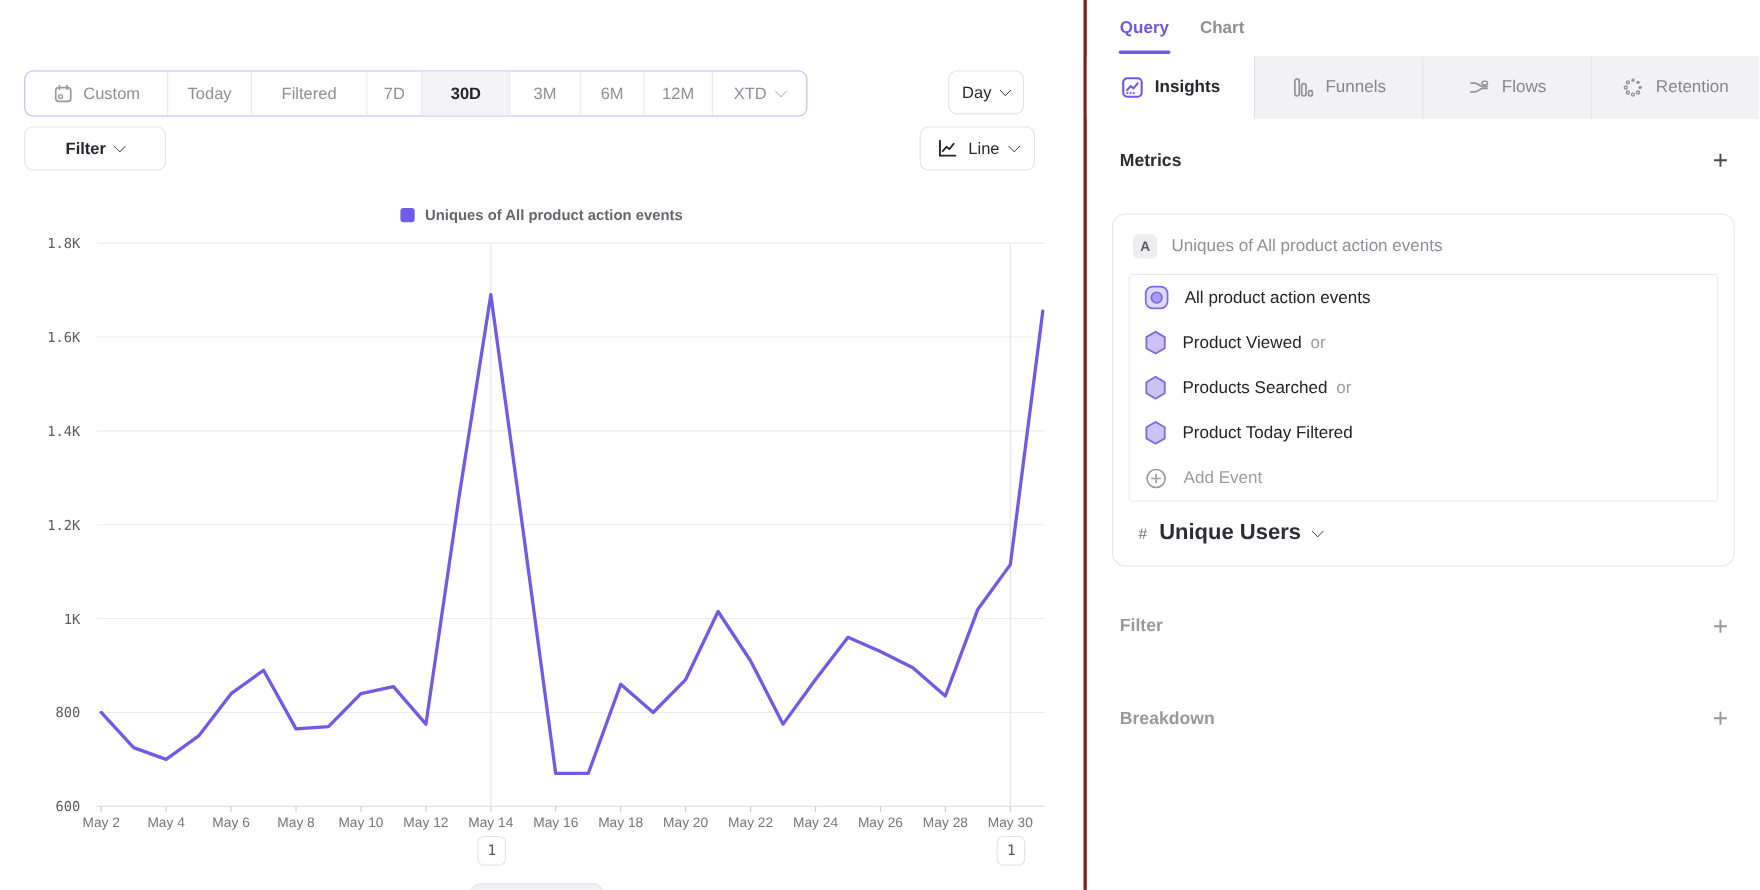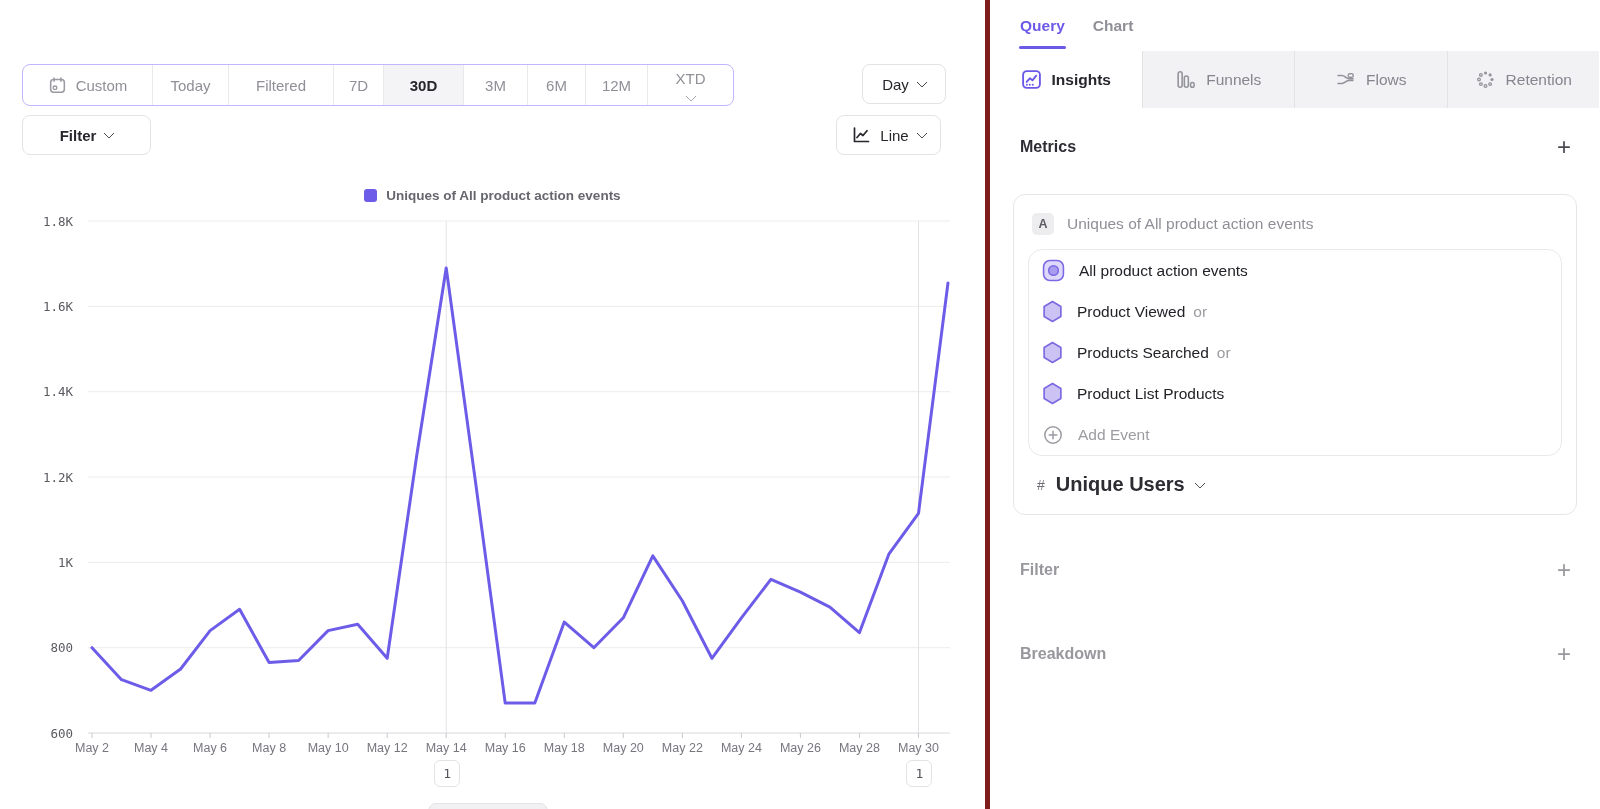--- a/index.html
+++ b/index.html
@@ -16,26 +16,26 @@
   .seg-item:first-child{border-left:none;}
   .seg-item.active{background:#f4f4f6;color:#26262c;font-weight:600;}
   .seg-item:nth-child(1){width:129px;}
   .seg-item:nth-child(2){width:75px;}
   .seg-item:nth-child(3){width:104px;}
   .seg-item:nth-child(4){width:49px;}
   .seg-item:nth-child(5){width:79px;}
   .seg-item:nth-child(6){width:63px;}
   .seg-item:nth-child(7){width:57px;}
   .seg-item:nth-child(8){width:61px;}
-  .seg-item:nth-child(9){width:85px;flex-direction:column;}
+  .seg-item:nth-child(9){width:85px;}
 
   .btn{position:absolute;height:40px;display:flex;align-items:center;justify-content:center;gap:9px;
     border:1px solid #e3e3e7;border-radius:8px;background:#fff;font-size:15px;color:#26262c;
     font-weight:500;cursor:pointer;box-sizing:border-box;}
-  .btn-day{left:862px;top:64px;width:84px;}
+  .btn-day{left:862px;top:64px;width:69px;}
   .btn-compare{left:22px;top:115px;width:129px;font-weight:600;}
   .btn-line{left:836px;top:115px;width:105px;}
 
   .chev{display:inline-block;width:7px;height:7px;border-right:1.8px solid currentColor;
     border-bottom:1.8px solid currentColor;transform:rotate(45deg);margin-top:-4px;border-radius:1px;}
   .chev.gray{color:#9a9aa2;}
 
   .legend{position:absolute;left:0;top:188px;width:985px;display:flex;justify-content:center;
     align-items:center;gap:9px;}
   .legend-swatch{width:13px;height:13px;border-radius:3px;background:#6c5ce8;}
@@ -44,21 +44,21 @@
   #plot-svg{position:absolute;left:0;top:0;width:985px;height:809px;pointer-events:none;}
 
   .axis-badge{position:absolute;top:760px;width:24px;height:25px;border:1px solid #e3e3e7;
     border-radius:6px;background:#fff;display:flex;align-items:center;justify-content:center;
     font-family:"DejaVu Sans Mono",monospace;font-size:13px;color:#55555c;cursor:pointer;}
   .popup-cutoff{position:absolute;left:428px;top:803px;width:118px;height:14px;
     background:#f1f1f3;border:1px solid #e4e4e7;border-radius:8px 8px 0 0;}
 
   
   .query-panel{position:absolute;left:985px;top:0;width:614px;height:809px;background:#fff;
-    border-left:5px solid #7f1d1d;box-sizing:border-box;}
+    border-left:3px solid #7f1d1d;box-sizing:border-box;}
   .qp-header{height:51px;display:flex;align-items:center;gap:28px;padding-left:30px;}
   .vtab{position:relative;height:100%;display:flex;align-items:center;font-size:15.5px;
     color:#8f8f97;font-weight:600;cursor:pointer;}
   .vtab.active{color:#6b5ae8;}
   .vtab.active::after{content:"";position:absolute;left:-1px;right:-1px;bottom:2px;height:3px;
     border-radius:2px;background:#6b5ae8;}
 
   .qp-tabs{display:flex;height:57px;}
   .rtab{flex:1;display:flex;align-items:center;justify-content:center;gap:10px;font-size:15.5px;
     color:#85858d;background:#f2f2f4;border-left:1px solid #e3e3e6;cursor:pointer;}
@@ -71,21 +71,21 @@
   .plus{font-size:24px;font-weight:300;color:#4a4a51;line-height:18px;cursor:pointer;
     font-family:"Liberation Sans",sans-serif;}
   .plus.gray{color:#97979d;}
 
   .metric-card{margin:38px 22px 0 23px;border:1px solid #e6e6e9;border-radius:12px;
     padding:14px 14px 18px 14px;}
   .group-row{display:flex;align-items:center;gap:13px;padding:4px 6px 14px 4px;}
   .group-badge{width:22px;height:22px;border-radius:5px;background:#ededf0;display:flex;
     align-items:center;justify-content:center;font-size:12.5px;font-weight:700;color:#5c5c63;}
   .group-label{font-size:15.5px;color:#8f8f97;}
-  .inner-card{border:1px solid #e9e9ec;border-radius:14px;}
+  .inner-card{border:1px solid #e9e9ec;border-radius:4px;}
   .event-row{height:41px;display:flex;align-items:center;gap:14px;padding-left:13px;
     font-size:15.5px;color:#222228;font-weight:500;cursor:pointer;}
   .event-suffix{color:#9b9ba1;font-weight:400;margin-left:-6px;}
   .event-row.muted{color:#9b9ba1;font-weight:400;}
   .measure-row{margin:17px 0 0 9px;display:flex;align-items:center;gap:11px;color:#2c2c32;cursor:pointer;}
   .measure-symbol{font-size:14px;color:#6e6e76;}
   .measure-label{font-size:20px;font-weight:700;}
 
   .section-row{margin:46px 28px 0 30px;display:flex;align-items:flex-end;justify-content:space-between;}
   .section-row.second{margin-top:66px;}
@@ -318,21 +318,21 @@
           </span>
           <span>Products Searched</span>
           <span class="event-suffix">or</span>
         </div>
         <div class="event-row">
           <span class="ticon">
             <svg width="21" height="23" viewBox="0 0 20 22" fill="none">
               <polygon points="10,1.5 18,6.2 18,15.8 10,20.5 2,15.8 2,6.2" fill="#ccc3f4" stroke="#7c6ae2" stroke-width="1.6" stroke-linejoin="round"></polygon>
             </svg>
           </span>
-          <span>Product List Products</span>
+          <span>Product Today Filtered</span>
           <span class="event-suffix"></span>
         </div>
         <div class="event-row muted">
           <span class="ticon">
             <svg width="22" height="22" viewBox="0 0 22 22" fill="none">
               <circle cx="11" cy="11" r="8.2" stroke="#9a9aa2" stroke-width="1.5"></circle>
               <path d="M11 7.2 v7.6 M7.2 11 h7.6" stroke="#9a9aa2" stroke-width="1.5" stroke-linecap="round"></path>
             </svg>
           </span>
           <span>Add Event</span>

